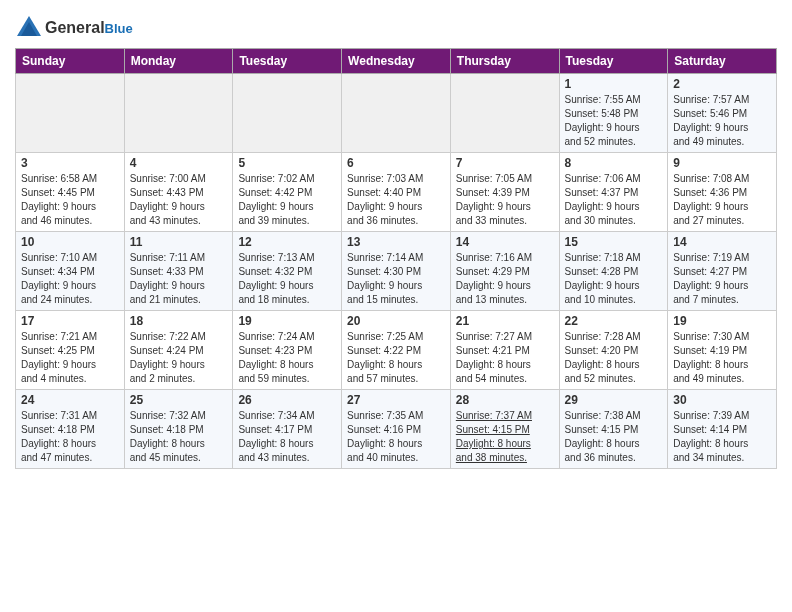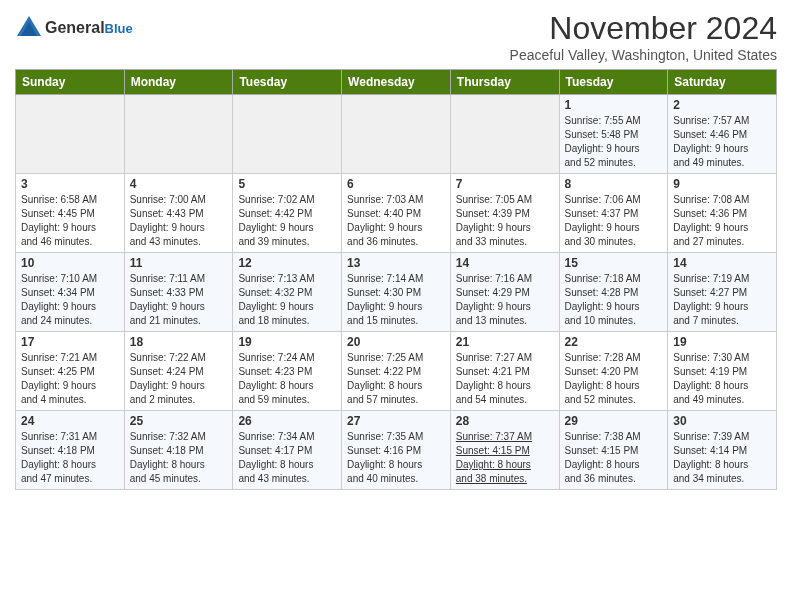--- a/index.html
+++ b/index.html
@@ -50,21 +50,21 @@
     .subtitle {
       font-size: 14px;
       color: #555;
     }
     .calendar {
       width: 100%;
       border-collapse: collapse;
       margin-top: 6px;
     }
     .calendar thead th {
-      background: #4d7c0f;
+      background: #701a75;
       color: #fff;
       font-size: 12px;
       font-weight: bold;
       text-align: left;
       padding: 5px 6px;
       border: 1px solid #aaa;
     }
     .calendar tbody td {
       vertical-align: top;
       border: 1px solid #ccc;
@@ -102,24 +102,20 @@
 <div class="header">
   <div class="logo">
     <svg class="logo-icon" viewBox="0 0 28 28" xmlns="http://www.w3.org/2000/svg">
       <polygon points="14,2 26,22 2,22" fill="#2a72b5"></polygon>
       <polygon points="14,8 22,22 6,22" fill="#1a5a9a"></polygon>
     </svg>
     <div class="logo-text">
       <span class="logo-general">General</span><span class="logo-blue">Blue</span>
     </div>
   </div>
-  <div class="title-block">
-    <div class="month-title">November 2024</div>
-    <div class="subtitle">Peaceful Valley, Washington, United States</div>
-  </div>
 </div>
 
 <table class="calendar">
   <thead>
     <tr>
     <th>Sunday</th>
         <th>Monday</th>
         <th>Tuesday</th>
         <th>Wednesday</th>
         <th>Thursday</th>
@@ -137,21 +133,21 @@
         <td>
           <span class="day-num">1</span>
           <div class="day-info" style="white-space: pre-line;">Sunrise: 7:55 AM
 Sunset: 5:48 PM
 Daylight: 9 hours
 and 52 minutes.</div>
         </td>
         <td>
           <span class="day-num">2</span>
           <div class="day-info" style="white-space: pre-line;">Sunrise: 7:57 AM
-Sunset: 4:46 PM
+Sunset: 5:46 PM
 Daylight: 9 hours
 and 49 minutes.</div>
         </td>
       </tr>
       <tr>
         <td>
           <span class="day-num">3</span>
           <div class="day-info" style="white-space: pre-line;">Sunrise: 6:58 AM
 Sunset: 4:45 PM
 Daylight: 9 hours

